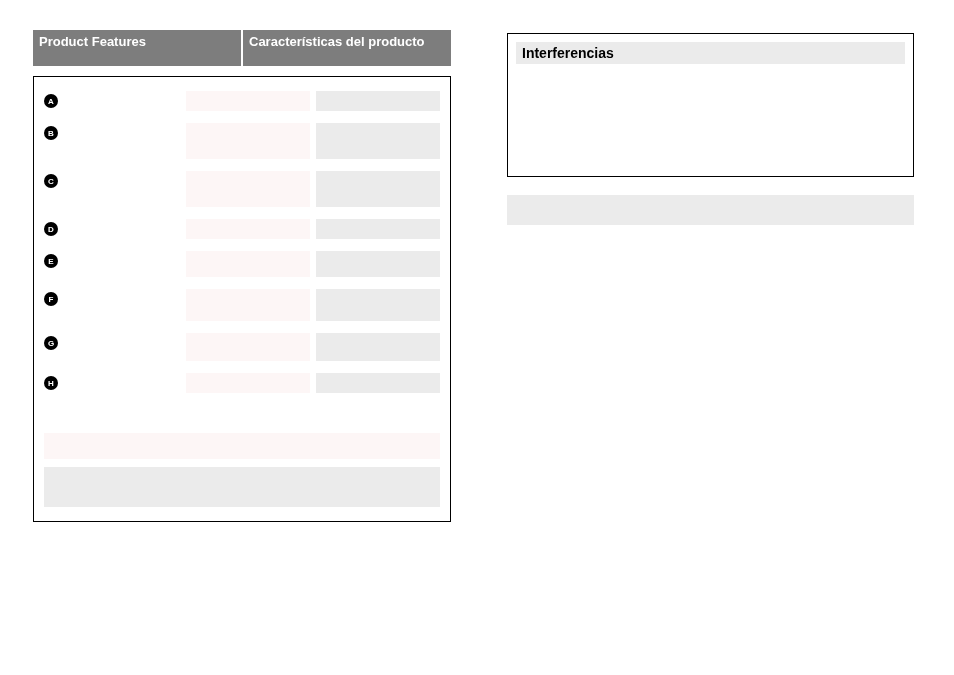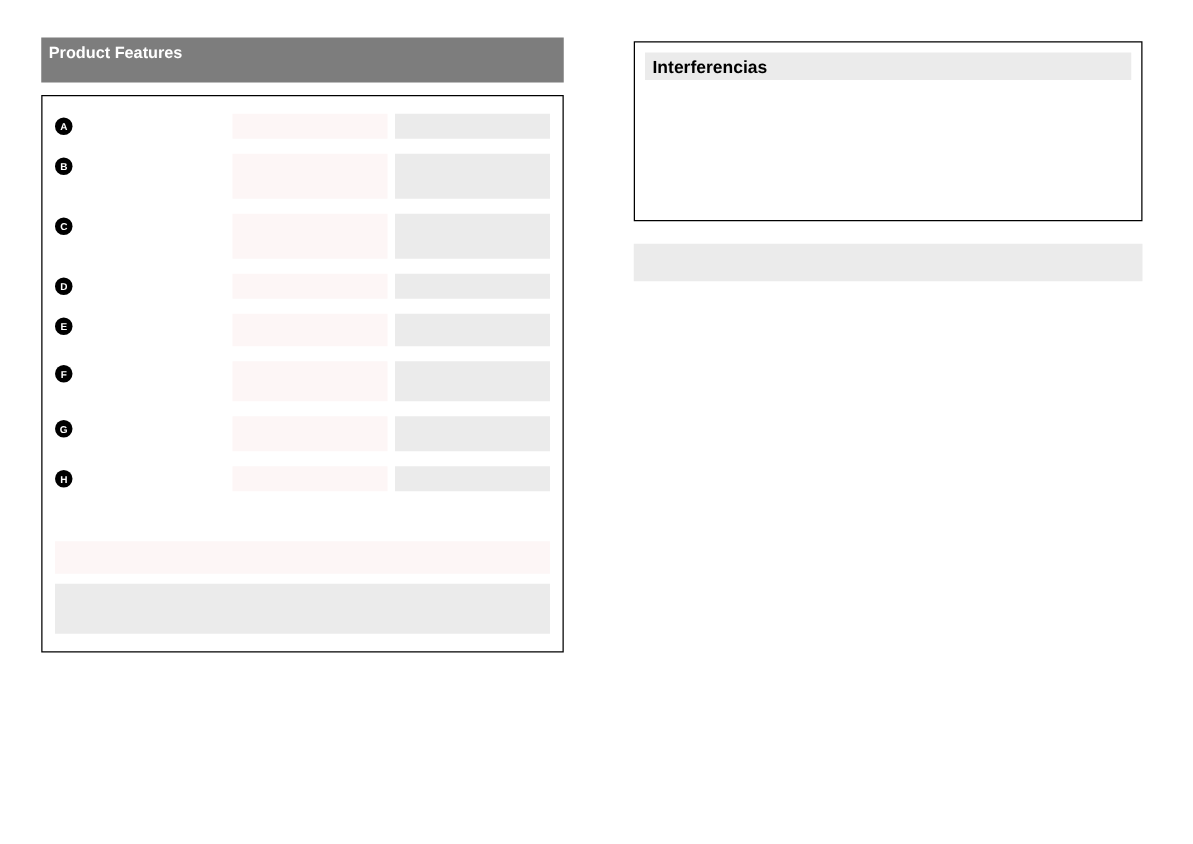--- a/index.html
+++ b/index.html
@@ -106,20 +106,21 @@
   font-size: 11px;
   min-height: 30px;
 }
 </style>
 </head>
 <body>
 
 <div class="left-panel">
   <div class="tab-row">
     <div class="tab">Product Features</div>
+    <div class="tab">Características del producto</div>
   </div>
   <div class="box">
     <div id="features-container">
         <div class="feature-row" style="margin-top: 4px;">
           <div class="bullet">A</div>
           <div class="feat-text">
             <div class="col-en"></div>
             <div class="col-fr" style="min-height: 20px;"></div>
             <div class="col-es" style="min-height: 20px;"></div>
           </div>

